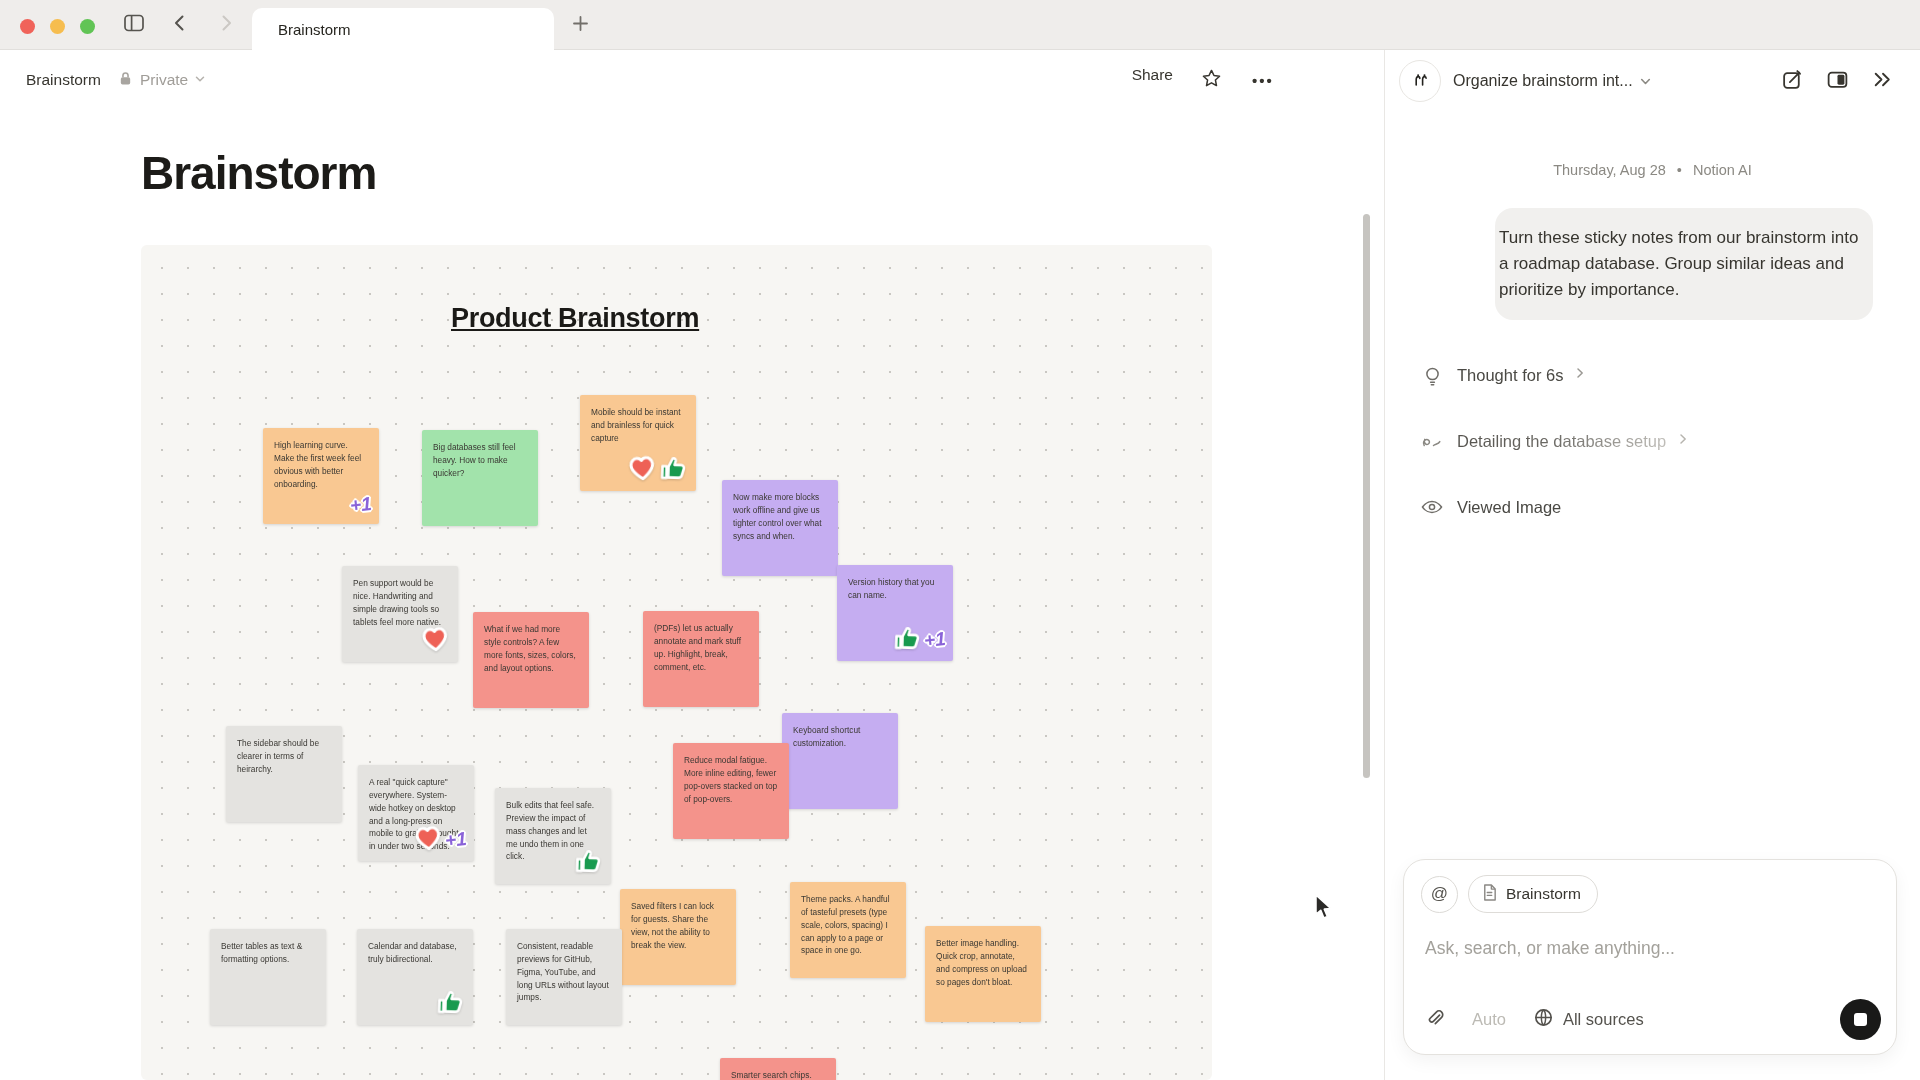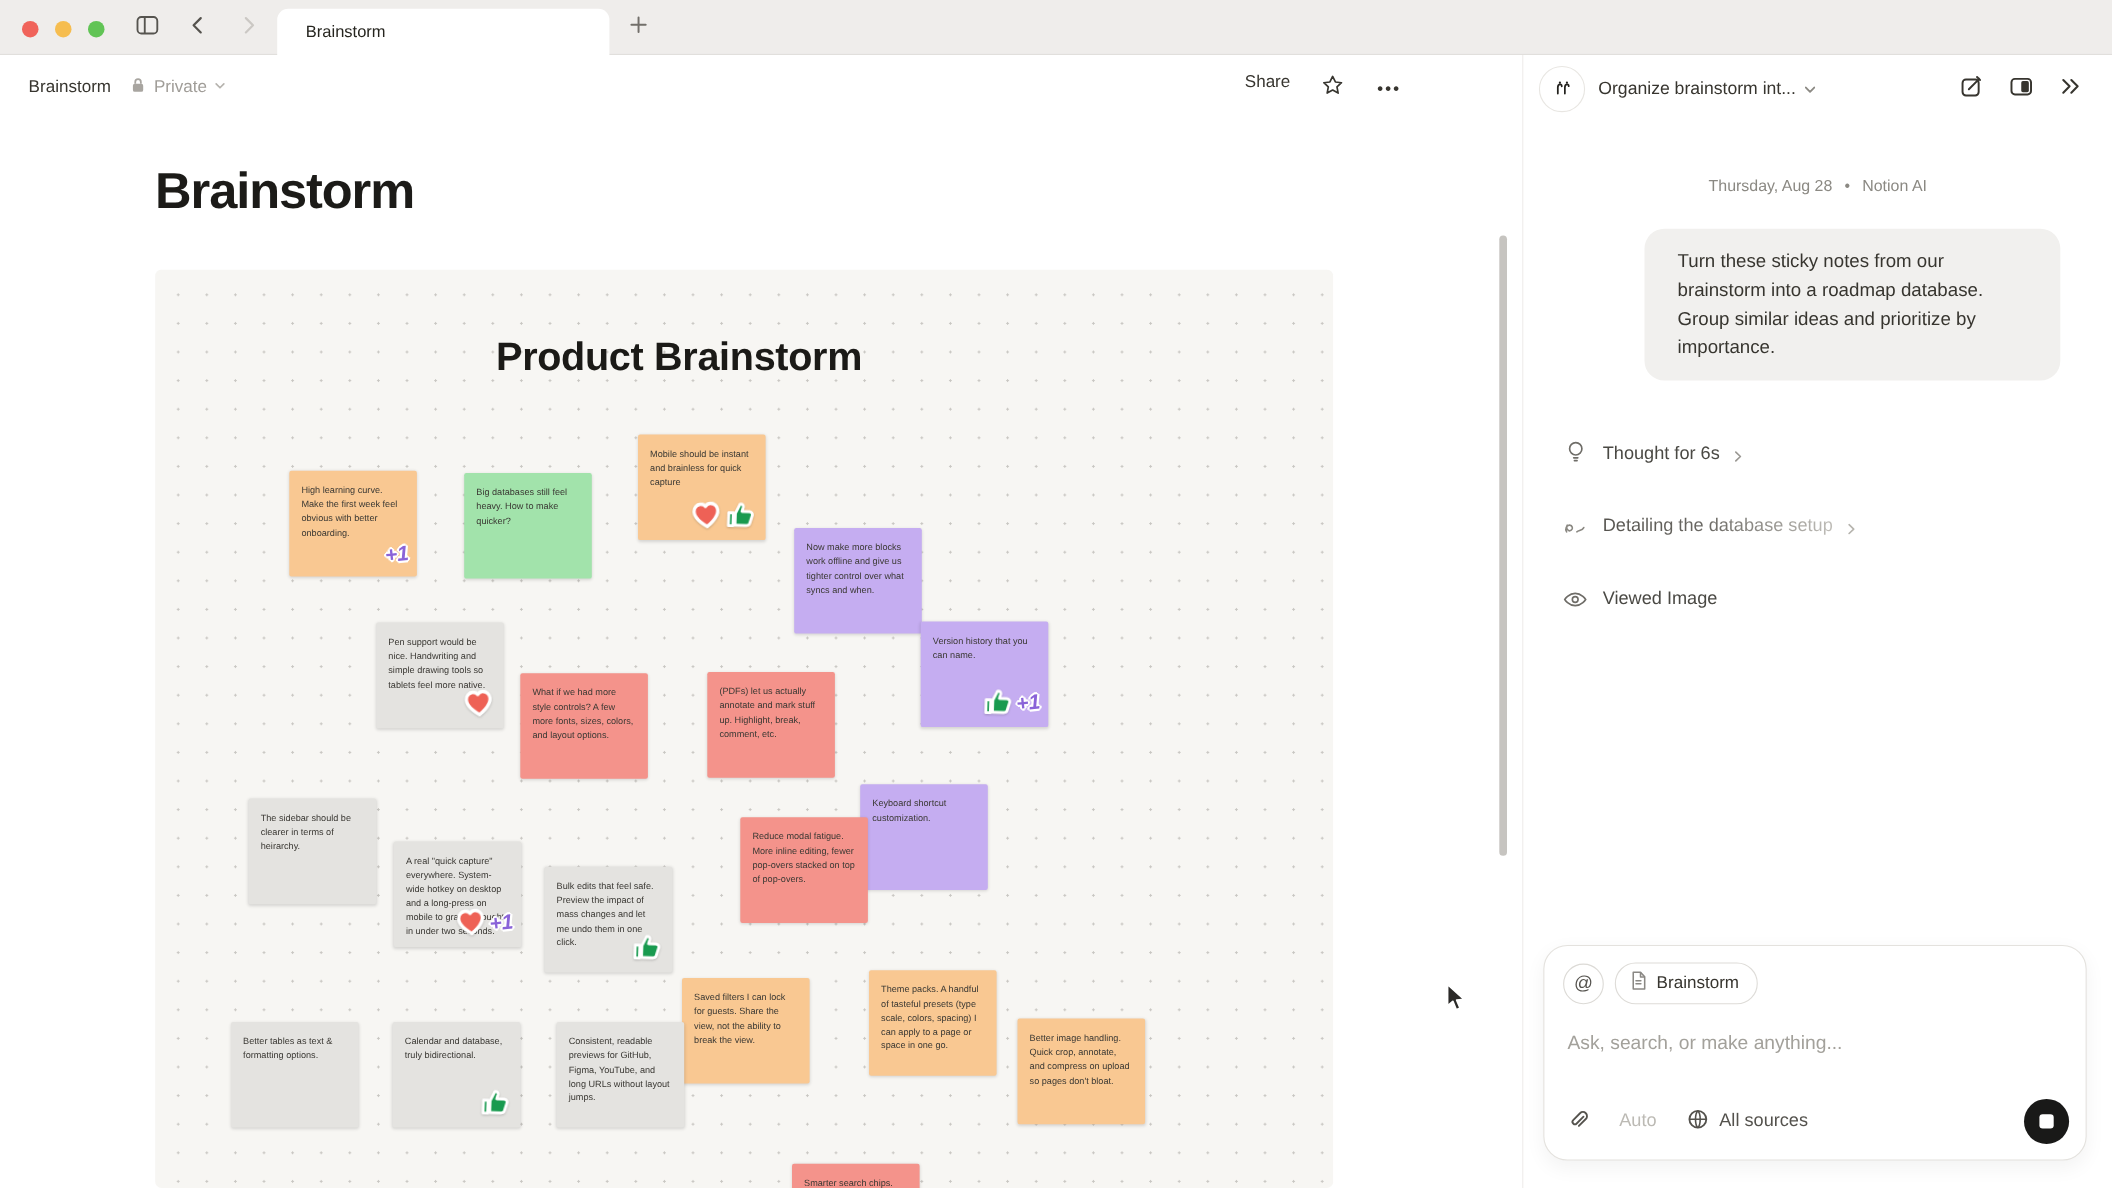--- a/index.html
+++ b/index.html
@@ -25,42 +25,42 @@
   .hdr-right { margin-left:auto; display:flex; align-items:flex-start; gap:24px; }
   .share { font-size:15.5px; color:#37352f; cursor:default; }
   .icon-btn { display:flex; align-items:center; justify-content:center; width:28px; height:28px; border-radius:5px; }
   .dots { font-size:15px; letter-spacing:2px; color:#37352f; font-weight:700; }
 
   .page-title { position:absolute; left:141px; top:96px; font-size:46px; font-weight:700; letter-spacing:-1px; color:#1c1b18; }
 
   
   .board { position:absolute; left:141px; top:195px; width:1071px; height:835px; background:#f7f6f3; border-radius:6px;
     background-image:radial-gradient(#c9c7c2 1.1px, transparent 1.2px); background-size:26px 26px; background-position:8px 10px; overflow:hidden; }
-  .board-title { position:absolute; left:310px; top:58px; font-size:36px; font-weight:700; color:#1b1a17; letter-spacing:-0.3px; }
+  .board-title { position:absolute; left:310px; top:58px; font-size:27px; font-weight:700; color:#1b1a17; letter-spacing:-0.3px;text-decoration:underline; }
   .note { position:absolute; width:116px; height:96px; padding:11px 11px; font-size:8.3px; line-height:1.55; color:#3a3833; border-radius:2px; box-shadow:0 1px 3px rgba(0,0,0,.14); }
   .stickers { position:absolute; right:7px; bottom:5px; display:flex; align-items:center; gap:1px; }
   .stk-heart { transform:rotate(-5deg); filter:drop-shadow(0 1px 1px rgba(0,0,0,.18)); }
   .stk-thumb { transform:rotate(2deg); filter:drop-shadow(0 1px 1px rgba(0,0,0,.18)); }
   .stk-plus { font-size:19px; font-weight:800; font-style:italic; color:#8a63d8; transform:rotate(-6deg);
     text-shadow:-2px 0 #fff,2px 0 #fff,0 -2px #fff,0 2px #fff,-1px -1px #fff,1px 1px #fff,-1px 1px #fff,1px -1px #fff; }
   .main-scrollbar { position:absolute; left:1363px; top:164px; width:7px; height:564px; border-radius:4px; background:#c6c4c0; }
 
   
   .panel-divider { position:absolute; left:1384px; top:50px; bottom:0; width:1px; background:#e9e7e4; }
   .aipanel { position:absolute; left:1385px; top:50px; right:0; bottom:0; background:#fff; }
   .ai-header { display:flex; align-items:center; height:62px; padding:0 24px 0 14px;text-align:right; }
   .ai-face { width:42px; height:42px; border-radius:50%; border:1px solid #e8e6e2; display:flex; align-items:center; justify-content:center; }
   .ai-title { margin-left:12px; font-size:16px; color:#37352f; max-width:248px; white-space:nowrap; overflow:hidden; text-overflow:ellipsis; }
   .ai-title-chev { margin-left:6px; display:flex; }
   .ai-hdr-icons { margin-left:auto; display:flex; align-items:center; gap:17px; }
   .ai-date { margin-top:50px; text-align:center; font-size:14.5px; color:#8b8983; }
   .ai-date .sep { margin:0 7px; }
-  .bubble { margin:30px 47px 0 auto; width:378px; background:#f1f0ee; border-radius:18px; padding:17px 30px; font-size:17px; line-height:1.53; color:#37352f; }
+  .bubble { margin:30px 47px 0 auto; width:378px; background:#f1f0ee; border-radius:18px; padding:17px 4px; font-size:17px; line-height:1.53; color:#37352f; }
   .steps { margin:46px 0 0 36px; }
-  .step { display:flex; align-items:flex-end; height:30px; margin-bottom:36px;margin-top:31px; }
+  .step { display:flex; align-items:flex-start; height:30px; margin-bottom:36px;margin-top:31px; }
   .step-icon { width:22px; display:flex; justify-content:center; }
   .step-label { margin-left:14px; font-size:16.5px; color:#4a4944; }
   .step-label.shimmer { background:linear-gradient(90deg,#55534e 0%, #6b6964 45%, #c0beb9 100%); -webkit-background-clip:text; background-clip:text; color:transparent; }
   .step-chev { margin-left:10px; display:flex; }
 
   .composer { position:absolute; left:18px; right:23px; bottom:25px; height:196px; background:#fff; border:1px solid #e4e2de; border-radius:22px; box-shadow:0 6px 18px rgba(0,0,0,.05); }
   .comp-row1 { position:absolute; left:17px; top:15px; display:flex; align-items:center; gap:10px; }
   .at-btn { width:37px; height:37px; border:1px solid #dcdad6; border-radius:50%; display:flex; align-items:center; justify-content:center; font-size:17px; color:#55534e; }
   .ctx-chip { height:38px; border:1px solid #dedcd8; border-radius:19px; display:flex; align-items:center; padding:0 16px 0 12px; gap:8px; font-size:15.5px; color:#37352f; }
   .comp-placeholder { position:absolute; left:21px; top:78px; font-size:17.5px; color:#a3a19b; }

